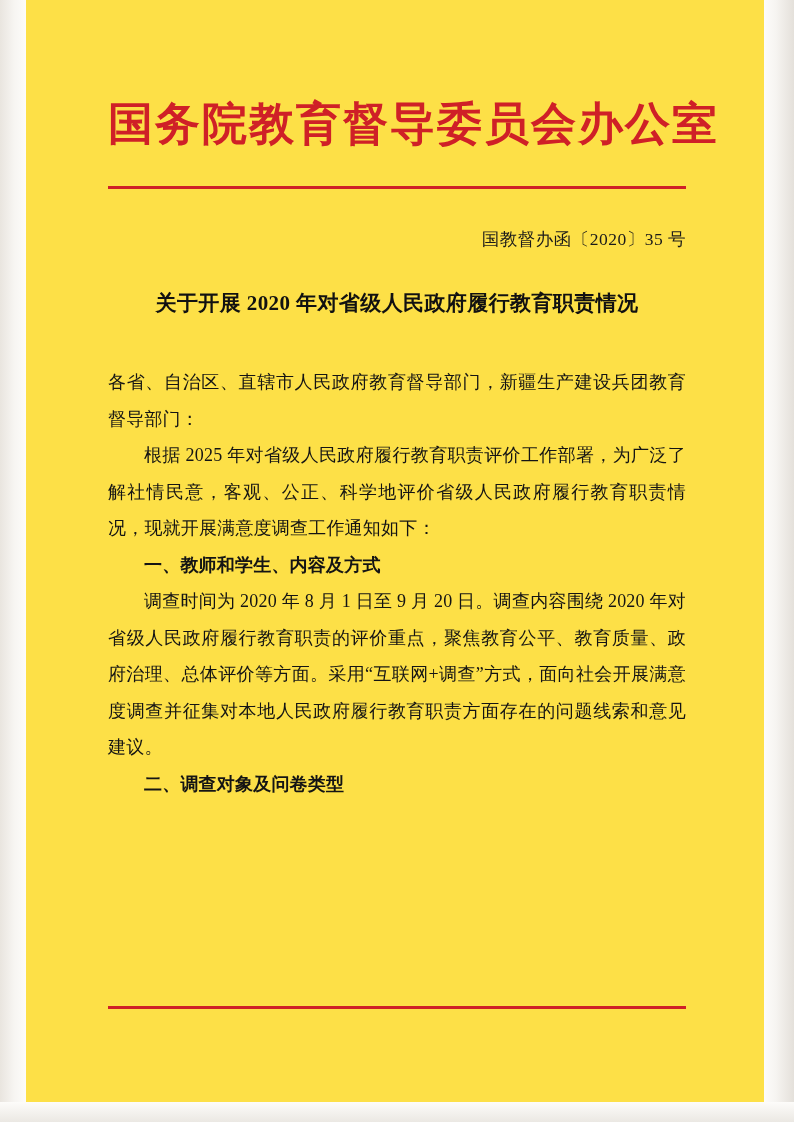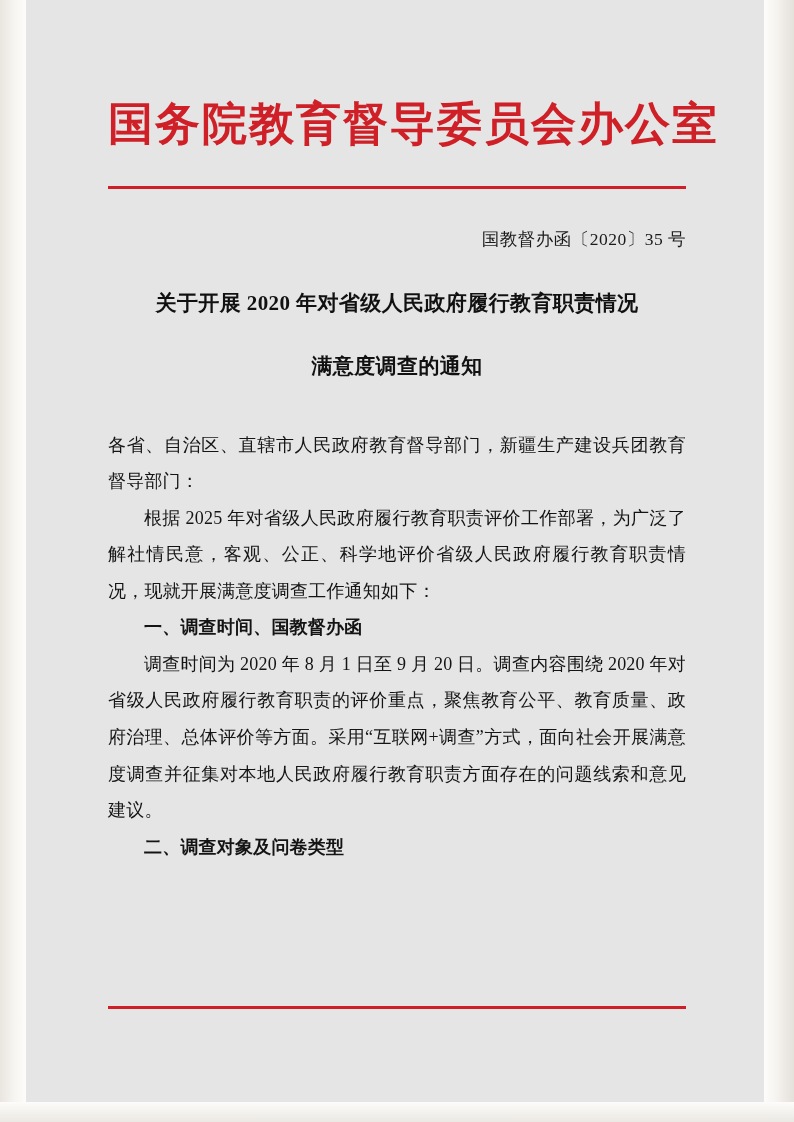--- a/index.html
+++ b/index.html
@@ -10,21 +10,21 @@
   body {
     width: 794px;
     height: 1122px;
     position: relative;
     font-family: "Liberation Serif", serif;
     overflow: hidden;
   }
   .page {
     position: absolute;
     inset: 0;
-    background: #e5e5e5;
+    background: #fde047;
   }
   
   .scan-edge-left {
     position: absolute;
     left: 0; top: 0; bottom: 0;
     width: 26px;
     background: linear-gradient(to right, #e9e5df 0%, #f7f5f2 55%, #fdfcfa 100%);
   }
   .scan-edge-right {
     position: absolute;
@@ -118,27 +118,26 @@
   <div class="content">
 
     <div class="doc-title">国务院教育督导委员会办公室</div>
 
     <div class="red-rule"></div>
 
     <div class="doc-number">国教督办函〔2020〕35 号</div>
 
     <div class="subject">
       <div>关于开展 2020 年对省级人民政府履行教育职责情况</div>
-      <div>满意度调查的通知</div>
     </div>
 
     <div class="body-block">
       <p class="para">各省、自治区、直辖市人民政府教育督导部门，新疆生产建设兵团教育督导部门：</p>
       <p class="para indent">根据 2025 年对省级人民政府履行教育职责评价工作部署，为广泛了解社情民意，客观、公正、科学地评价省级人民政府履行教育职责情况，现就开展满意度调查工作通知如下：</p>
-      <p class="heading">一、调查时间、国教督办函</p>
+      <p class="heading">一、教师和学生、内容及方式</p>
       <p class="para indent">调查时间为 2020 年 8 月 1 日至 9 月 20 日。调查内容围绕 2020 年对省级人民政府履行教育职责的评价重点，聚焦教育公平、教育质量、政府治理、总体评价等方面。采用“互联网+调查”方式，面向社会开展满意度调查并征集对本地人民政府履行教育职责方面存在的问题线索和意见建议。</p>
       <p class="heading">二、调查对象及问卷类型</p>
     </div>
 
   </div>
 
   <div class="bottom-rule"></div>
 </div>
 
 </body></html>

